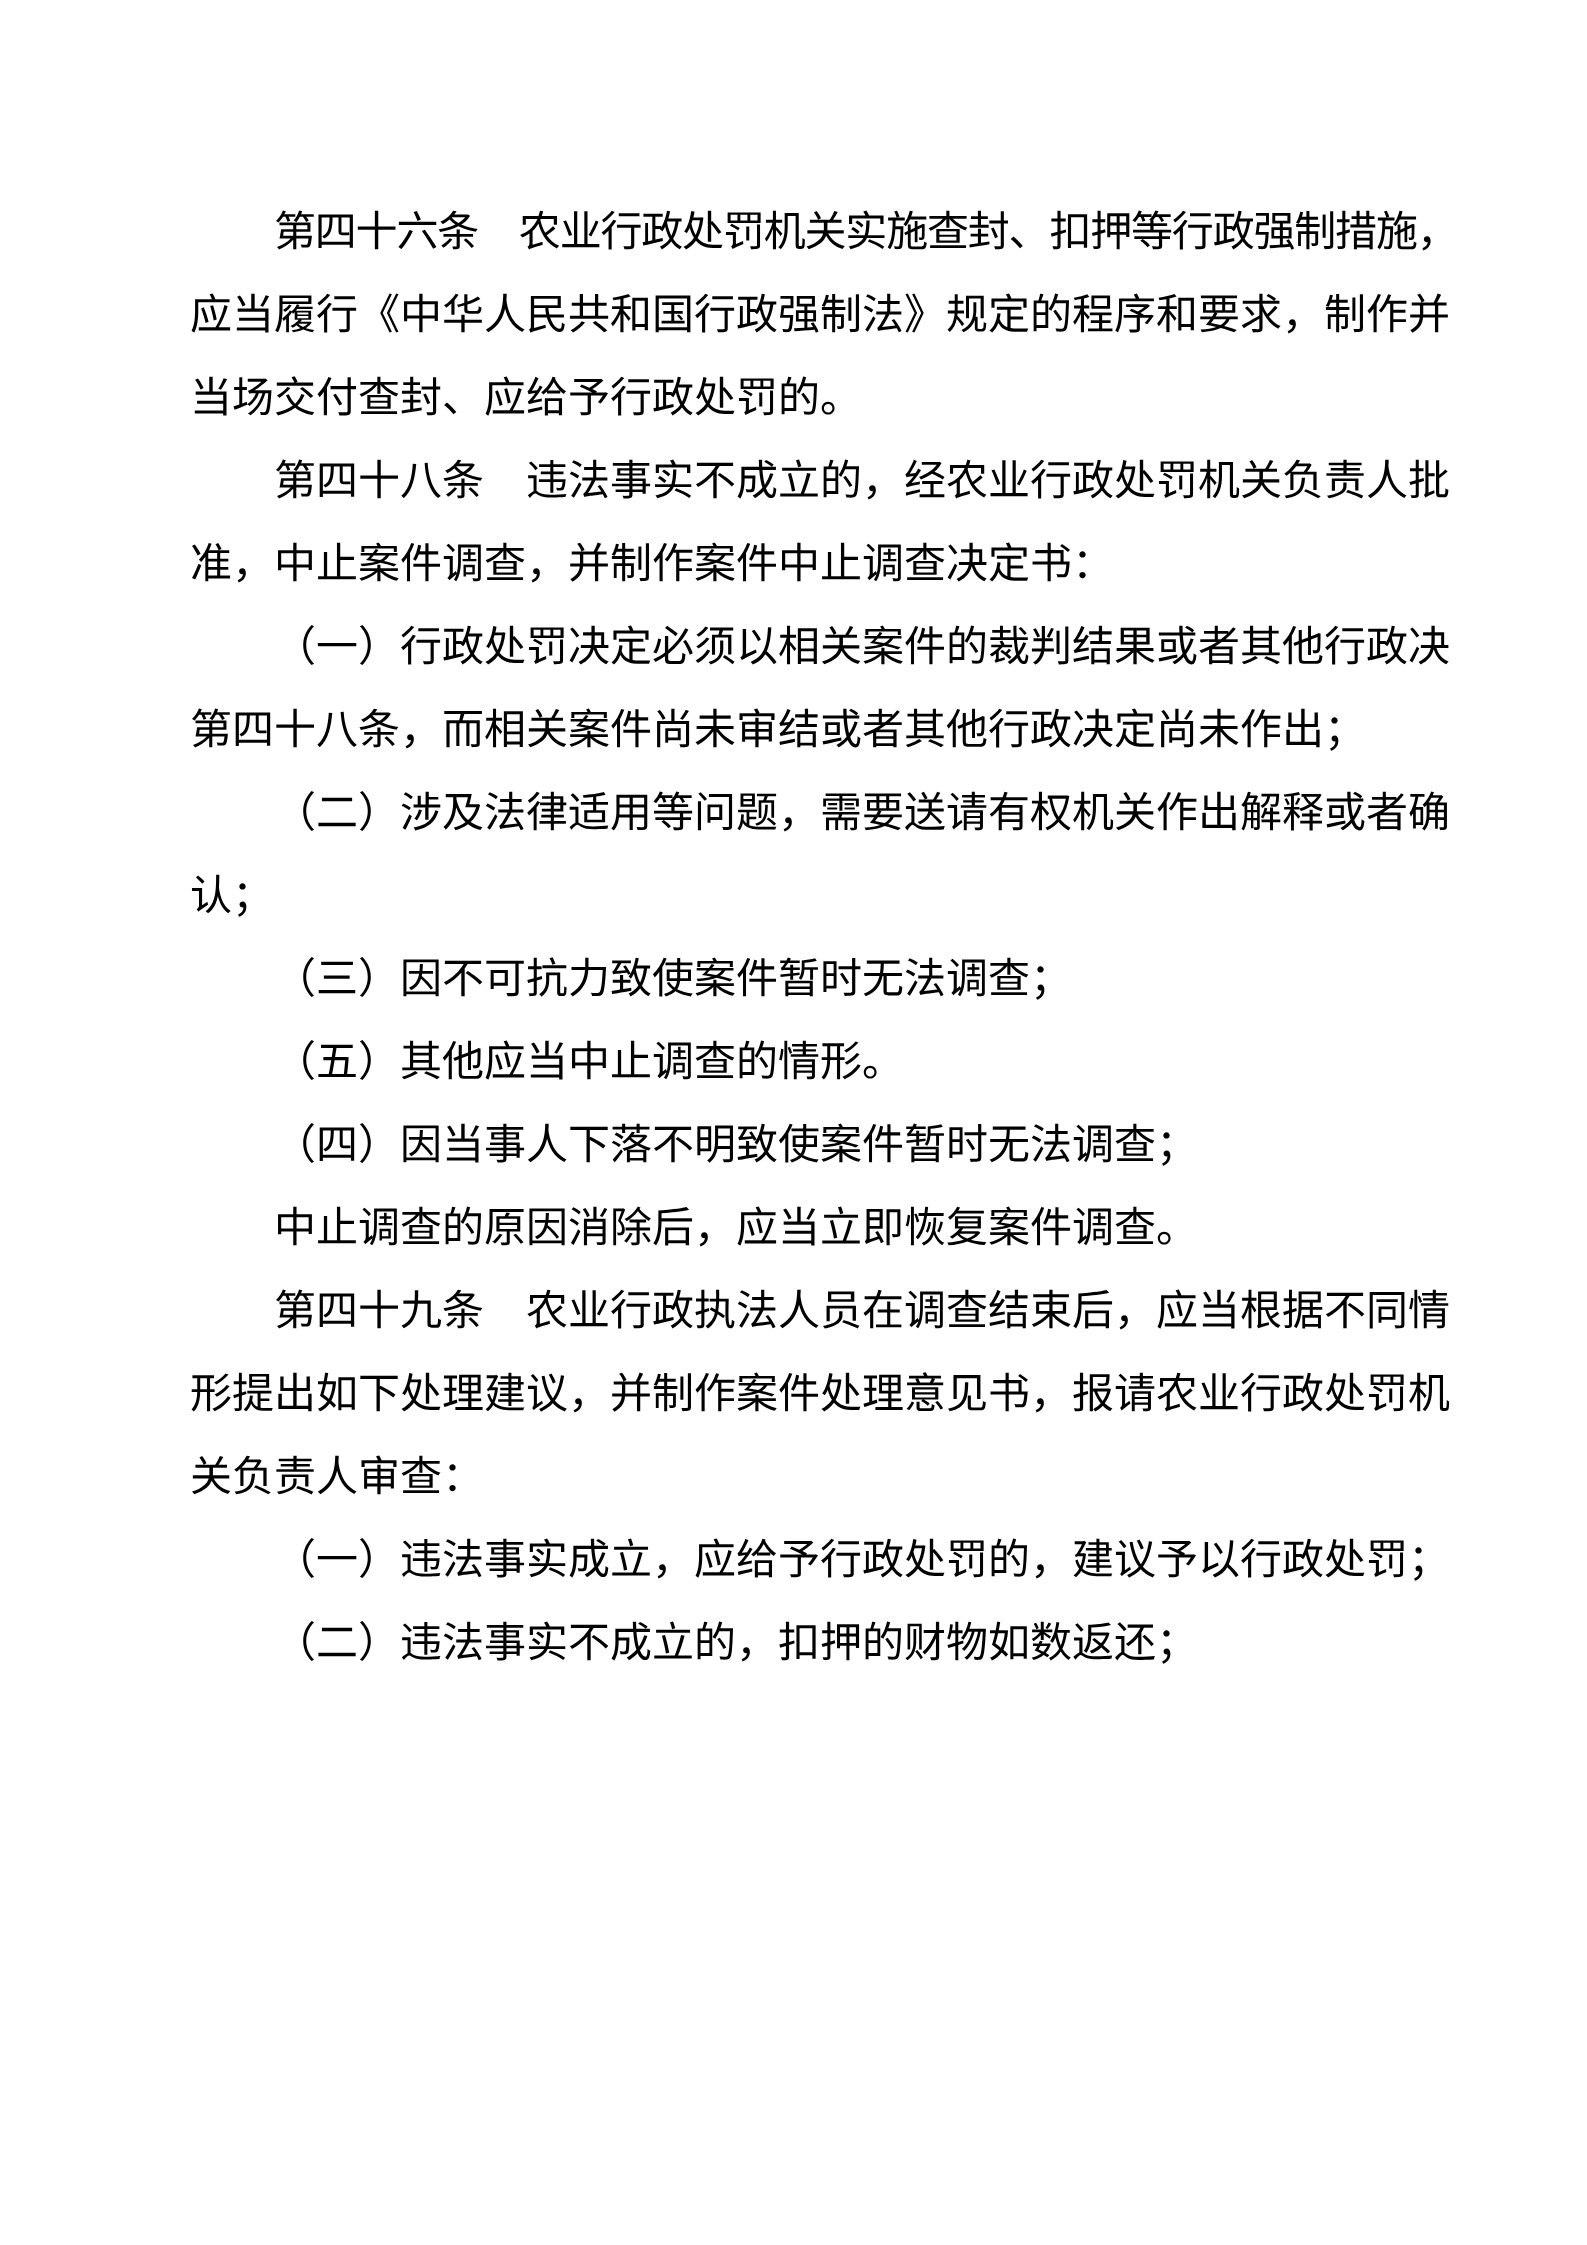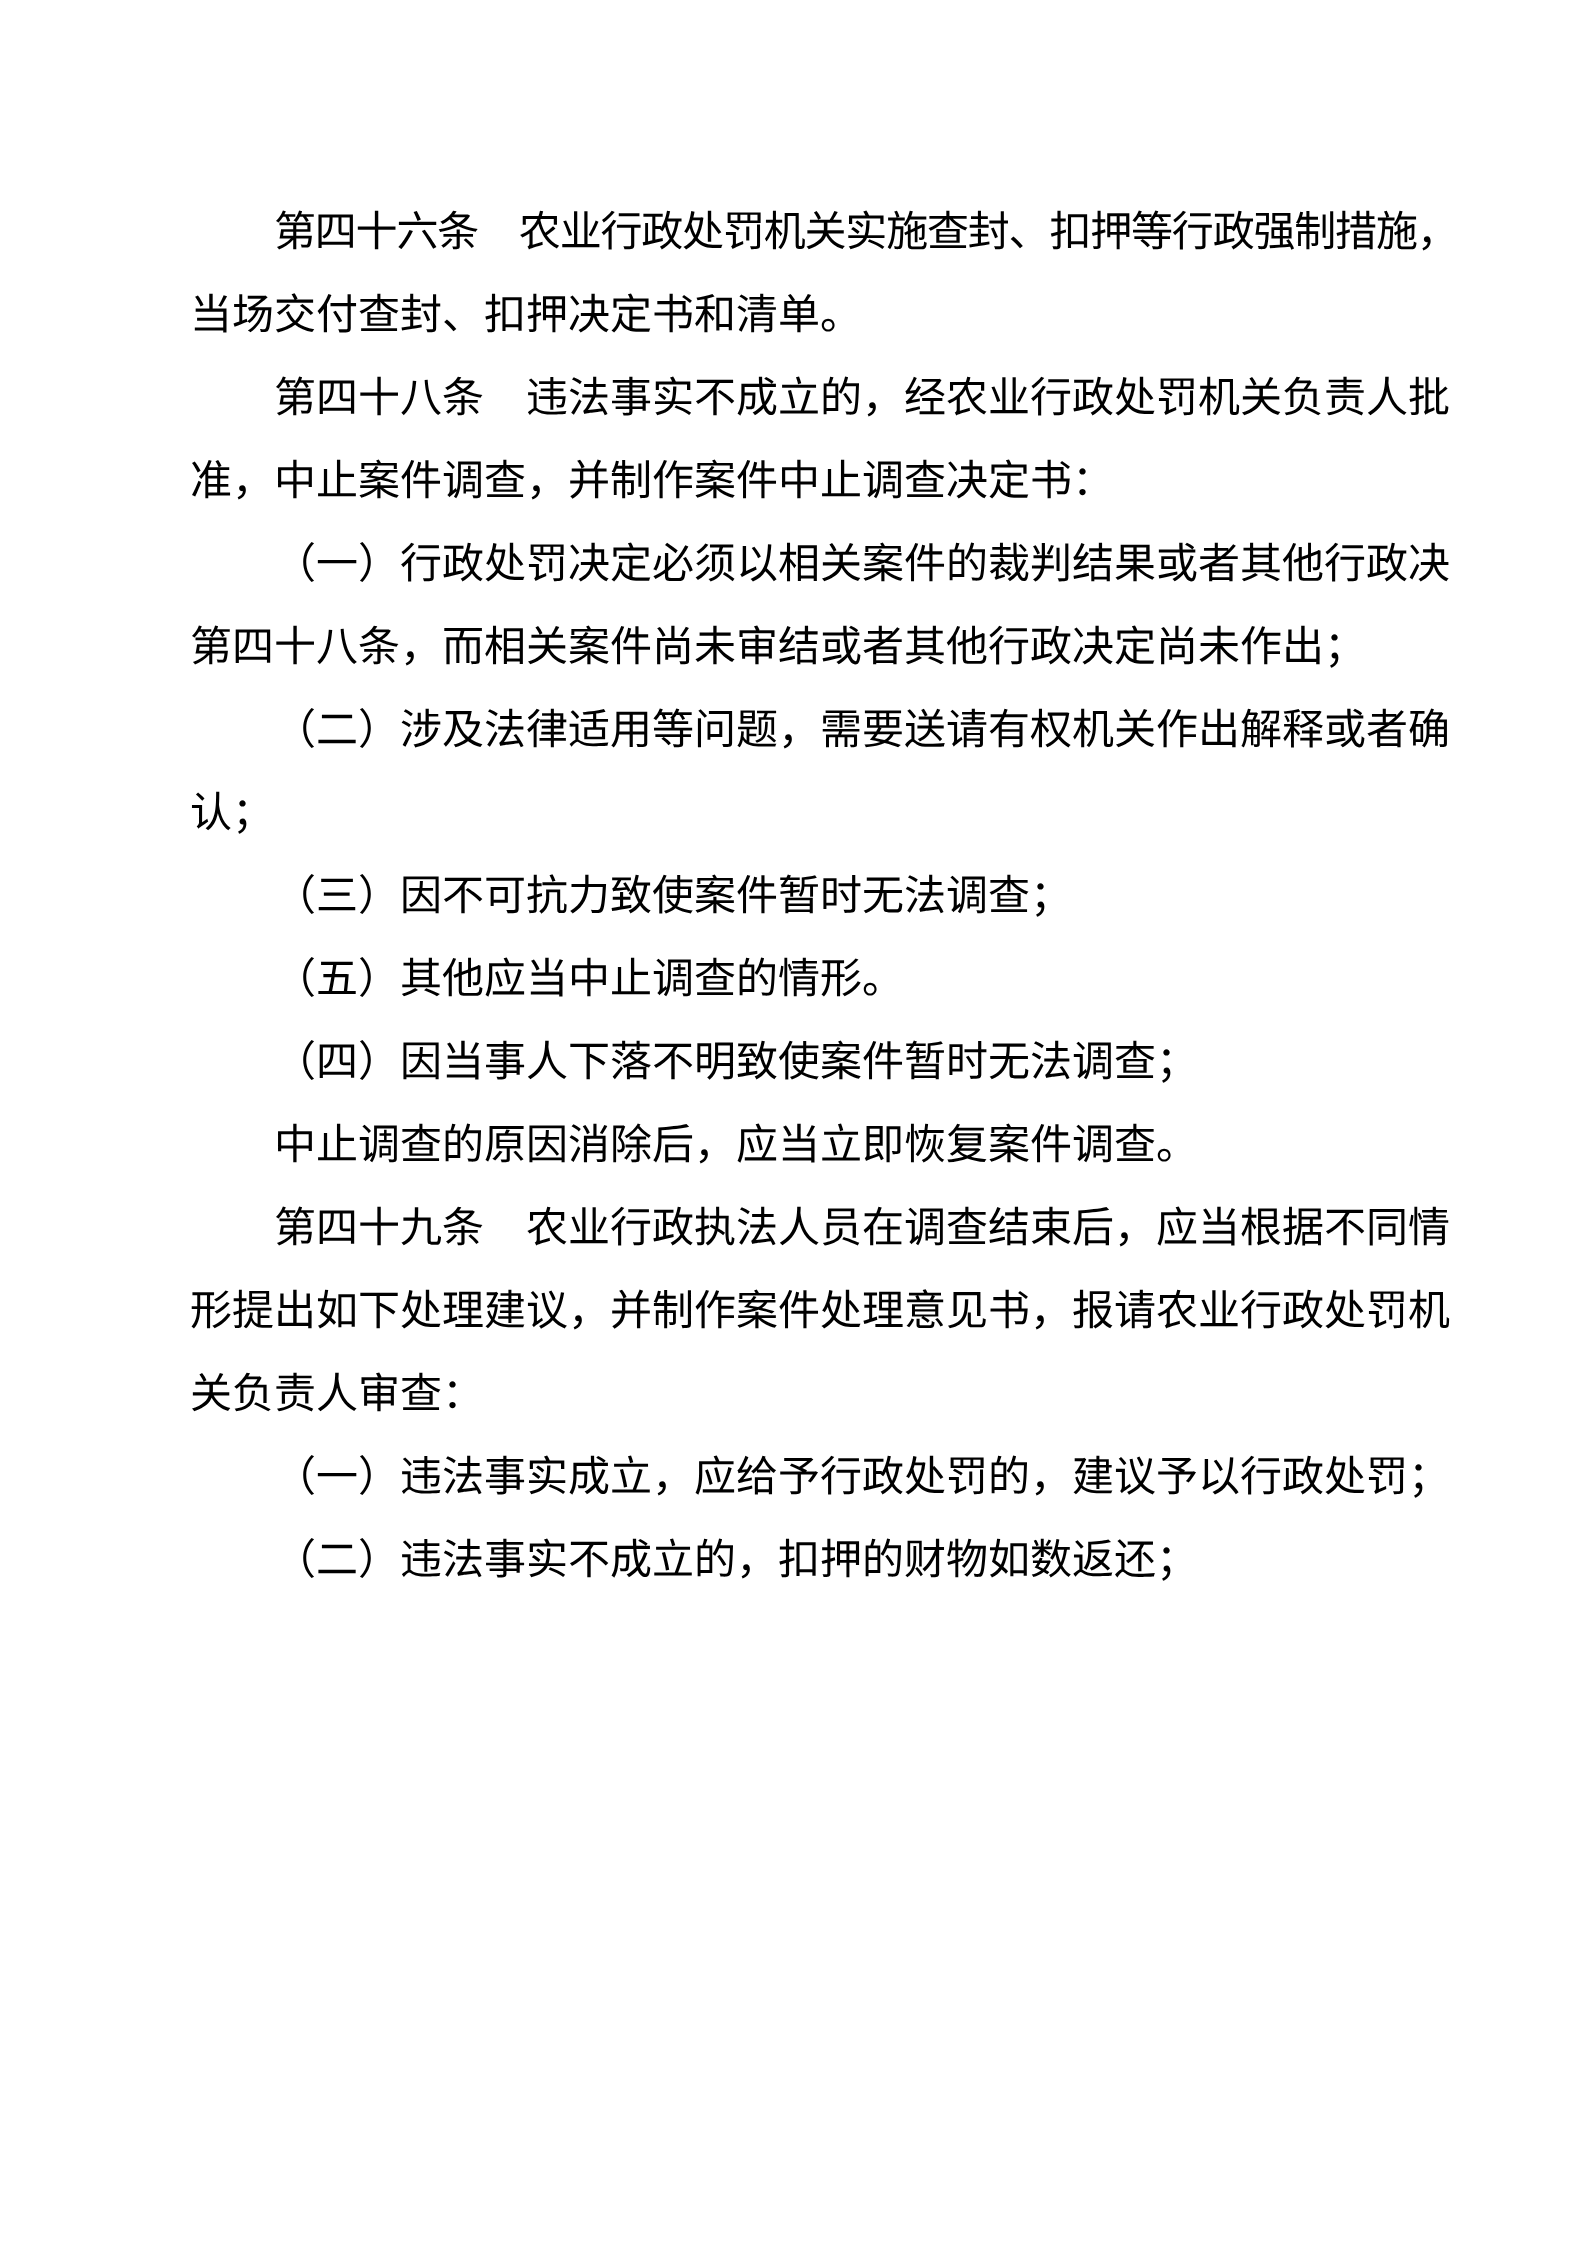--- a/index.html
+++ b/index.html
@@ -43,21 +43,22 @@
     text-align-last: left;
   }
 </style>
 </head>
 <body>
 
 <div class="page">
   <div class="doc-body">
       <div class="para">
         <div class="line" style="letter-spacing: -1.18793px;">第四十六条　农业行政处罚机关实施查封、扣押等行政强制措施，</div>
-        <div class="line">当场交付查封、扣押决定书和清单。</div>
+        <div class="line">应当履行《中华人民共和国行政强制法》规定的程序和要求，制作并</div>
+        <div class="line">当场交付查封、应给予行政处罚的。</div>
       </div>
       <div class="para">
         <div class="line">第四十八条　违法事实不成立的，经农业行政处罚机关负责人批</div>
         <div class="line">准，中止案件调查，并制作案件中止调查决定书：</div>
       </div>
       <div class="para">
         <div class="line">（一）行政处罚决定必须以相关案件的裁判结果或者其他行政决</div>
         <div class="line">第四十八条，而相关案件尚未审结或者其他行政决定尚未作出；</div>
       </div>
       <div class="para">

